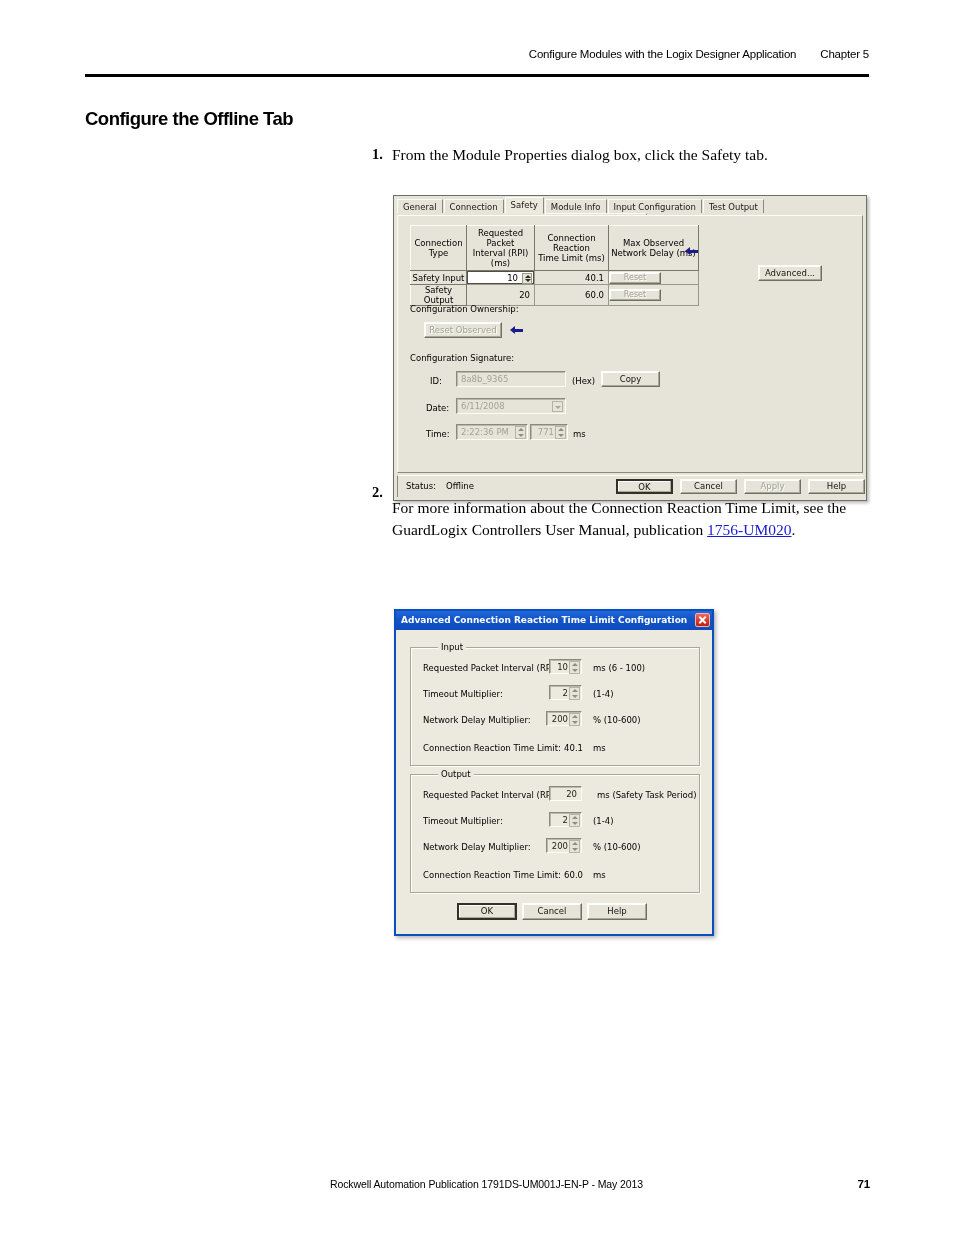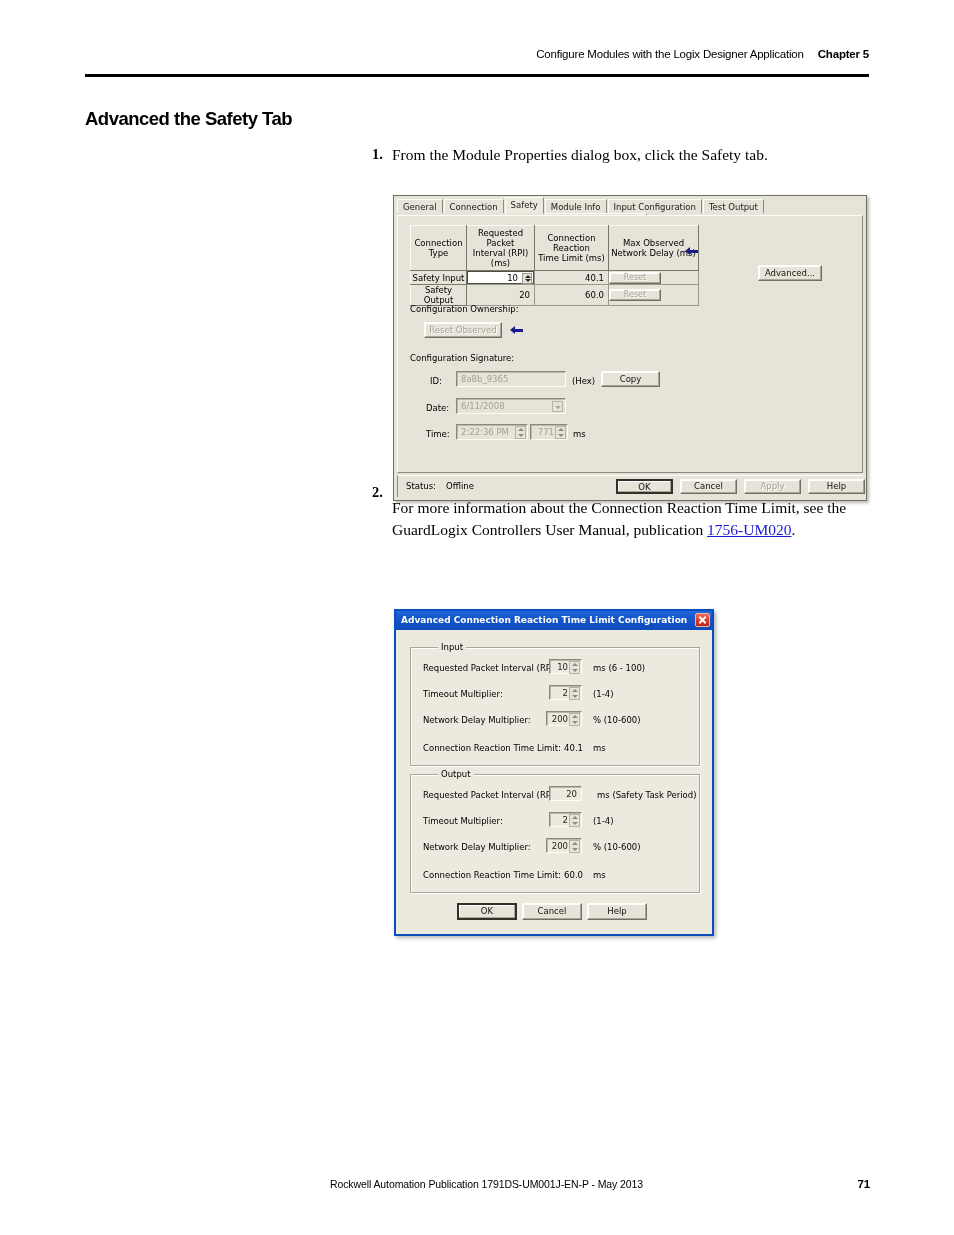--- a/index.html
+++ b/index.html
@@ -27,22 +27,22 @@
   .page-header .hdr-text {
     position: absolute;
     right: 0;
     top: 0;
     font-family: "Liberation Sans", sans-serif;
     font-size: 11.5px;
     letter-spacing: -0.2px;
     white-space: nowrap;
   }
   .page-header .hdr-chapter {
-    font-weight: bold;
-    margin-left: 14px;
+    font-weight: normal;
+    margin-left: 24px;
   }
   .page-header .rule {
     position: absolute;
     left: 0;
     right: 0;
     top: 26px;
     height: 2.5px;
     background: #000000;
   }
 
@@ -493,21 +493,21 @@
 </head>
 <body>
 
 <div class="page-header">
   <div class="hdr-text">
     <span>Configure Modules with the Logix Designer Application</span><span class="hdr-chapter">Chapter 5</span>
   </div>
   <div class="rule"></div>
 </div>
 
-<div class="section-heading">Advanced the Safety Tab</div>
+<div class="section-heading">Configure the Offline Tab</div>
 
 <div class="body-col">
 
   <div class="step" style="margin-top:38px;">
     <span class="num">1.</span>
     <span>From the Module Properties dialog box, click the Safety tab.</span>
   </div>
 
   <div class="step" style="margin-top:316px;">
     <span class="num">2.</span>

